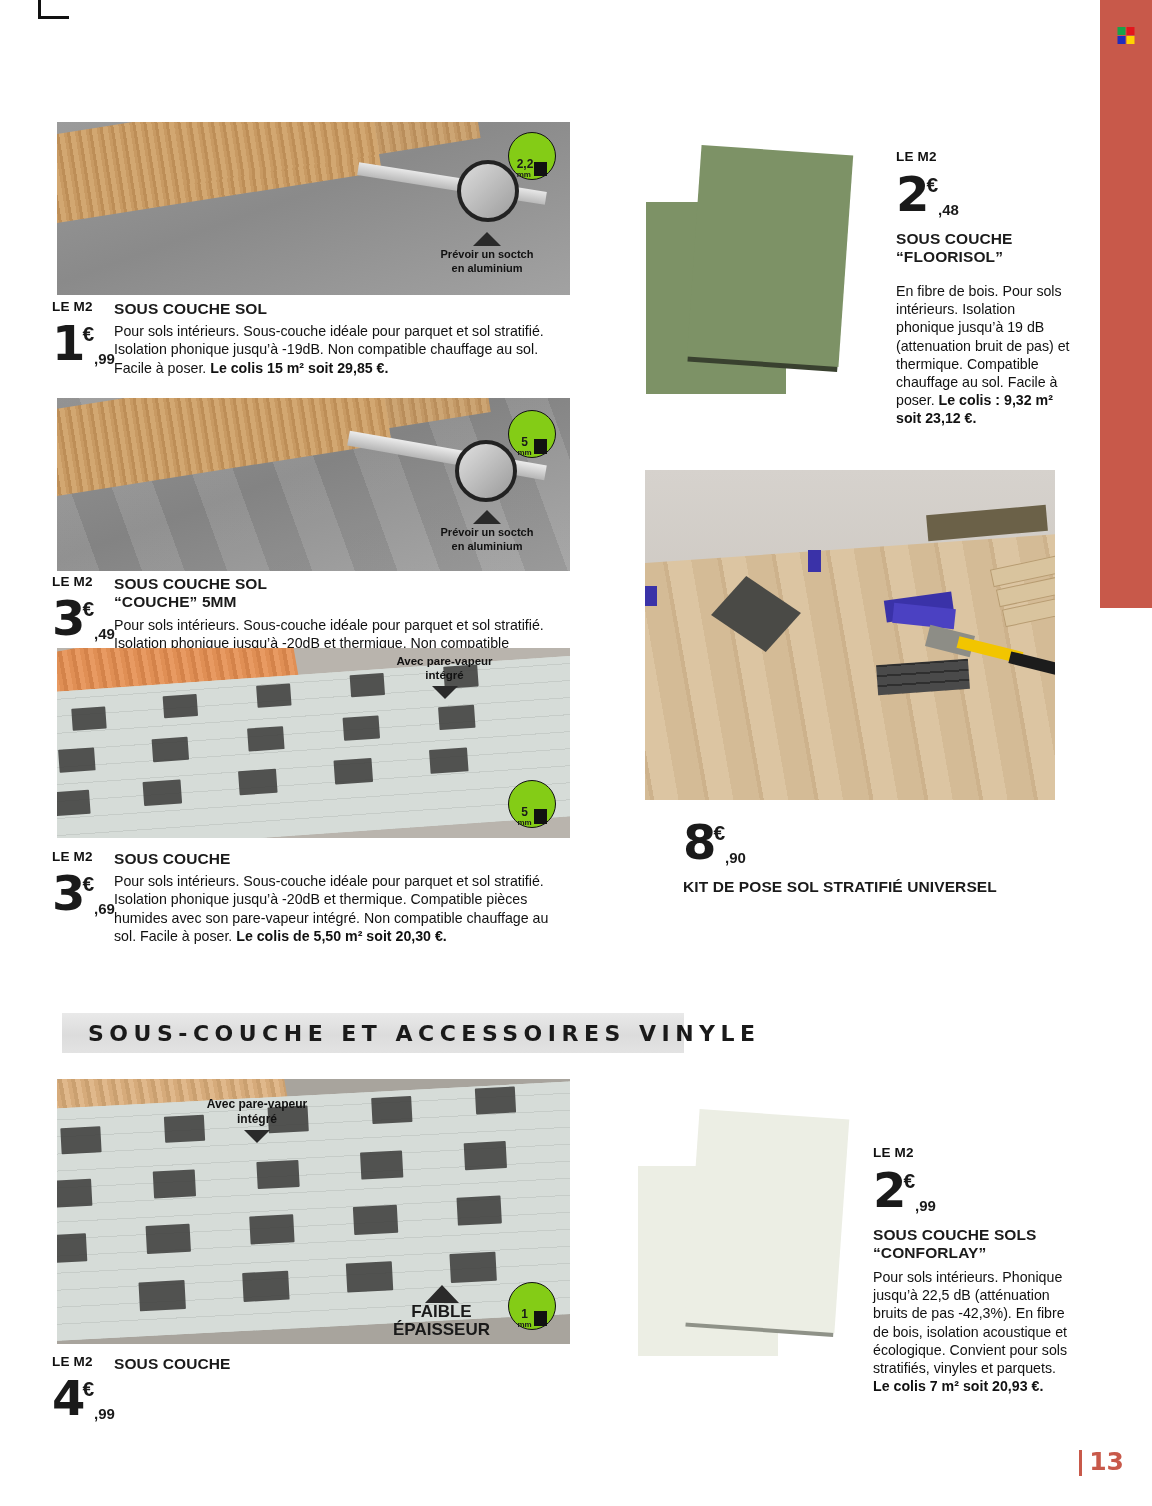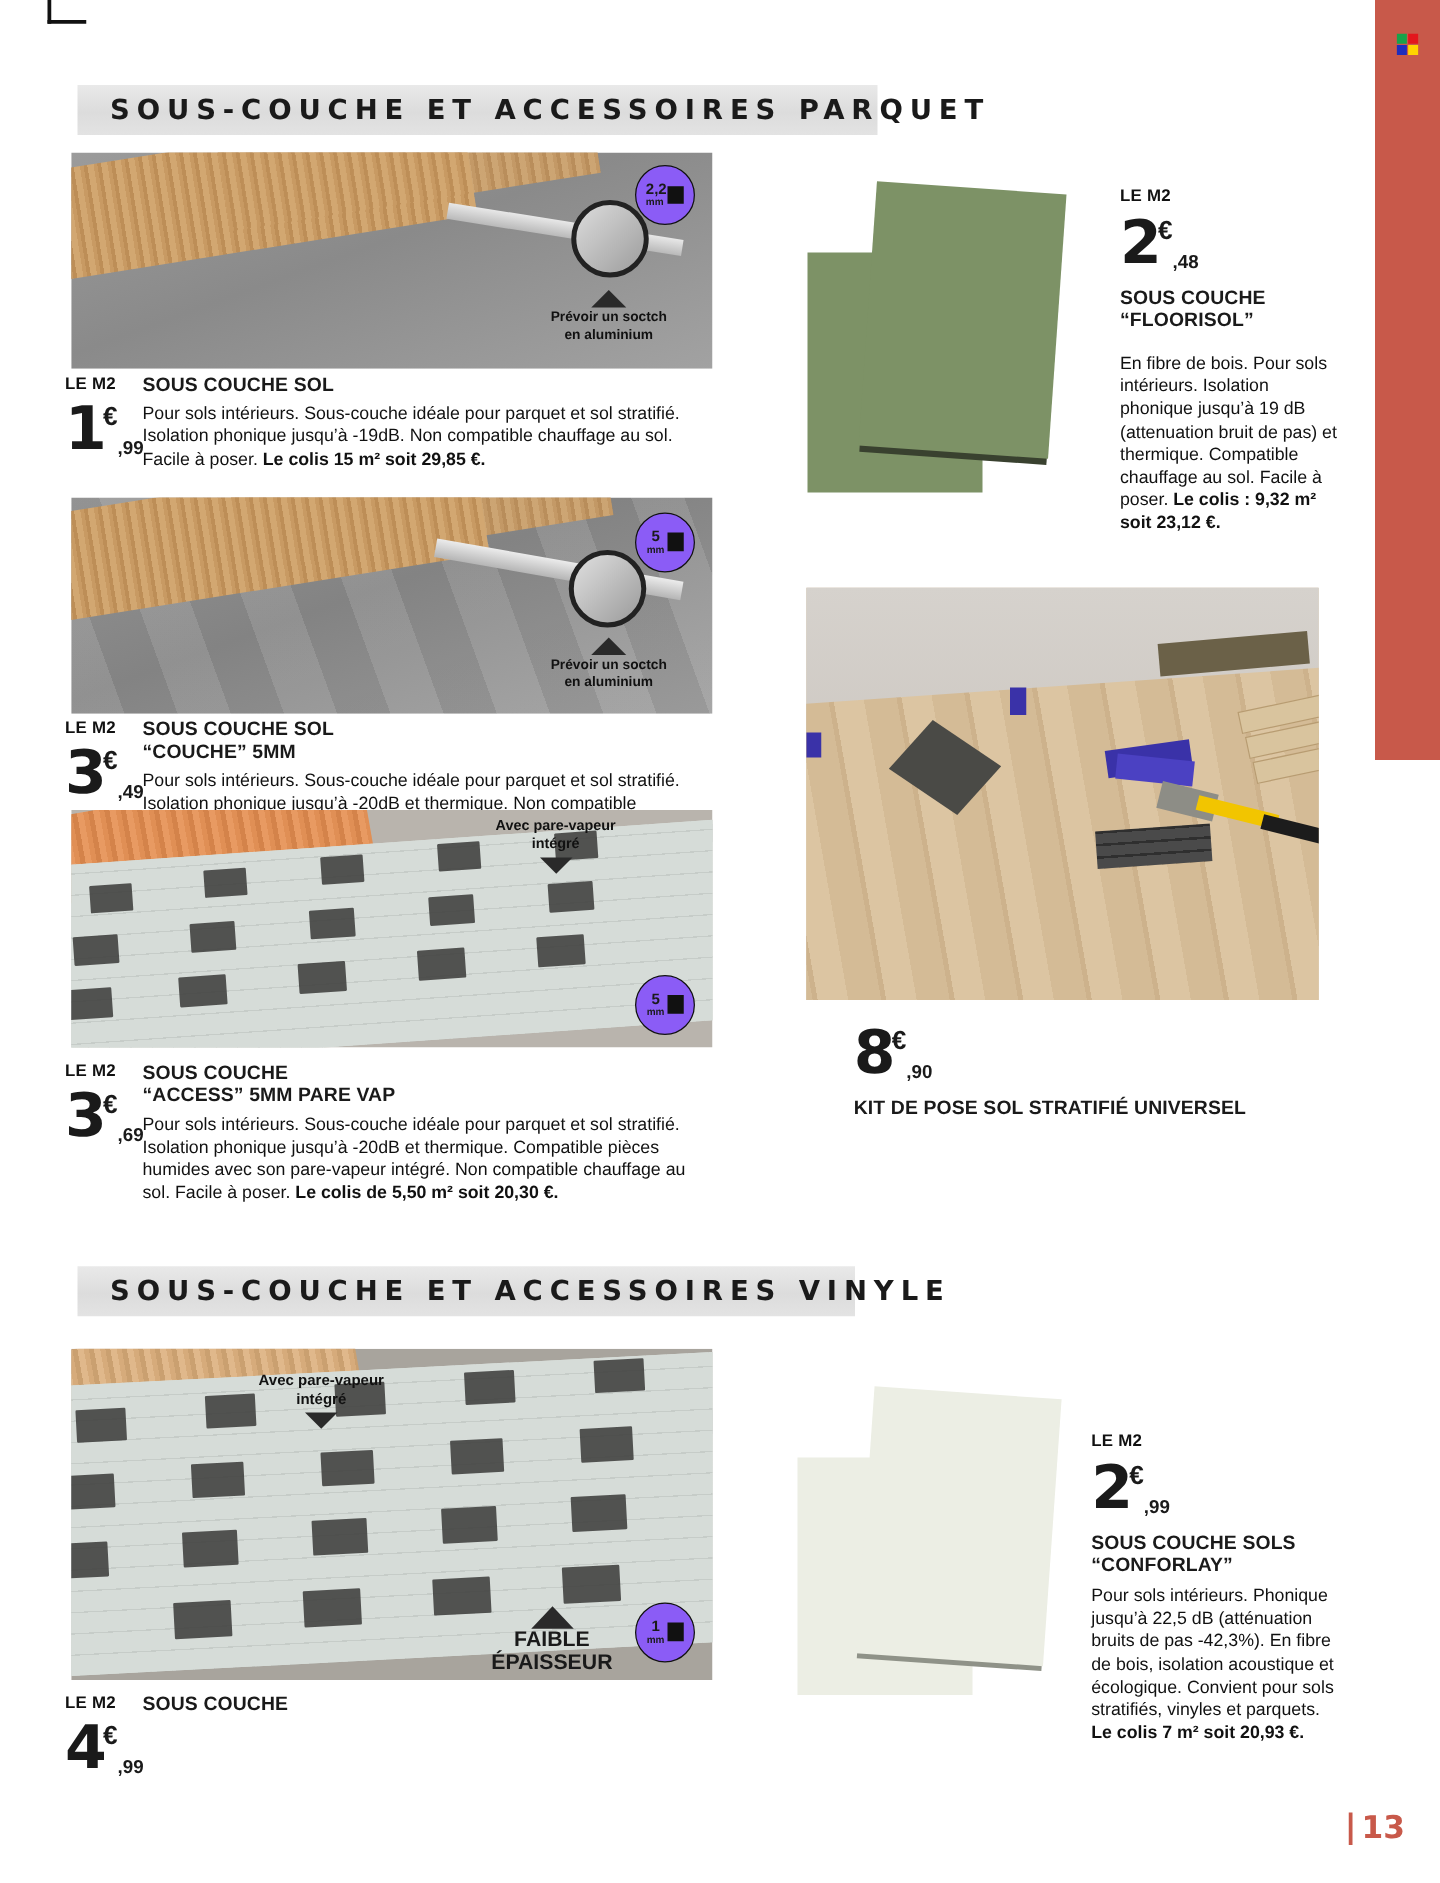--- a/index.html
+++ b/index.html
@@ -44,22 +44,22 @@
   .price .int{font-size:48px;font-weight:bold;letter-spacing:-2px;font-family:"DejaVu Sans", sans-serif;}
   .price .eur{font-size:21px;font-weight:bold;position:relative;top:-19px;left:-1px;}
   .price .dec{font-size:15px;font-weight:bold;position:absolute;left:42px;bottom:1px;}
   .ptitle{font-size:15.5px;font-weight:bold;line-height:1.18;letter-spacing:.1px;}
   .pdesc{font-size:14.2px;line-height:1.28;color:#111;}
   .pdesc b{font-weight:bold;}
 
   
   .photo{position:absolute;overflow:hidden;}
   .badge-circle{
-    position:absolute;border-radius:50%;background:#8b5cf6;
-    border:1.5px solid #111;display:flex;align-items:center;justify-content:center;
+    position:absolute;border-radius:50%;background:#84cc16;
+    border:1.5px solid #111;display:flex;align-items:flex-end;justify-content:center;
   }
   .badge-circle .bnum{font-size:12px;font-weight:bold;line-height:.95;text-align:center;}
   .badge-circle .bunit{font-size:8px;font-weight:bold;}
   .callout{position:absolute;text-align:center;font-weight:bold;color:#111;}
   .arrow-up{width:0;height:0;border-left:14px solid transparent;border-right:14px solid transparent;
     border-bottom:14px solid #2a2a2a;margin:0 auto 2px;}
 
   
   .scene-grey{position:absolute;inset:0;background:linear-gradient(160deg,#9b9b9b,#8a8a8a 45%,#a2a2a2);}
   .plank-wood{position:absolute;background:
@@ -96,23 +96,20 @@
   <div class="side-tab">
     <div class="logo-mark">
       <i style="background:#18a34a"></i>
         <i style="background:#e3161d"></i>
       <i style="background:#1f2dbd"></i>
         <i style="background:#ffd400"></i>
     </div>
 
   </div>
 
-  <div class="section-bar" style="top:68px;width:640px;">
-    <span class="bar-title">SOUS-COUCHE ET ACCESSOIRES PARQUET</span>
-  </div>
 
   <div class="photo" style="left:57px;top:122px;width:513px;height:173px;">
     <div class="scene-grey"></div>
     <div class="plank-wood" style="left:-10px;top:-12px;width:330px;height:88px;transform:rotate(-9deg);"></div>
     <div class="plank-wood" style="left:120px;top:-30px;width:300px;height:70px;transform:rotate(-9deg);opacity:.92;"></div>
     <div style="position:absolute;left:300px;top:55px;width:190px;height:13px;background:linear-gradient(to bottom,#e8e8e8,#b9b9b9);transform:rotate(9deg);"></div>
     <div style="position:absolute;left:400px;top:38px;width:54px;height:54px;border:4px solid #222;border-radius:50%;background:linear-gradient(135deg,#dcdcdc,#9d9d9d);"></div>
     <div class="callout" style="left:350px;top:110px;width:160px;font-size:11px;line-height:1.25;">
       <div class="arrow-up"></div>
       <div>Prévoir un soctch</div>
@@ -223,21 +220,20 @@
   <div class="prod" style="left:52px;top:850px;width:520px;">
     <div style="position:absolute;left:0;top:0;width:62px;">
       <div class="lem2">LE M2</div>
       <div class="price" style="margin-top:5px;">
         <span class="int">3</span><span class="eur">€</span>
         <span class="dec">,69</span>
       </div>
     </div>
     <div style="margin-left:62px;">
       <div class="ptitle">SOUS COUCHE</div>
-      <div class="ptitle">“ACCESS” 5MM PARE VAP</div>
       <div class="pdesc" style="margin-top:4px;"><span>Pour sols intérieurs. Sous-couche idéale pour parquet et sol stratifié. Isolation phonique jusqu’à -20dB et thermique. Compatible pièces humides avec son pare-vapeur intégré. Non compatible chauffage au sol. Facile à poser. </span><b>Le colis de 5,50 m² soit 20,30 €.</b></div>
     </div>
   </div>
 
   <div class="photo" style="left:636px;top:136px;width:250px;height:270px;">
     <div class="green-panel" style="left:10px;top:66px;width:140px;height:192px;"></div>
     <div class="green-panel" style="left:58px;top:14px;width:152px;height:212px;transform:rotate(4deg);box-shadow:0 6px 0 -1px #39412f;"></div>
   </div>
 
   <div class="prod" style="left:896px;top:150px;width:180px;">

